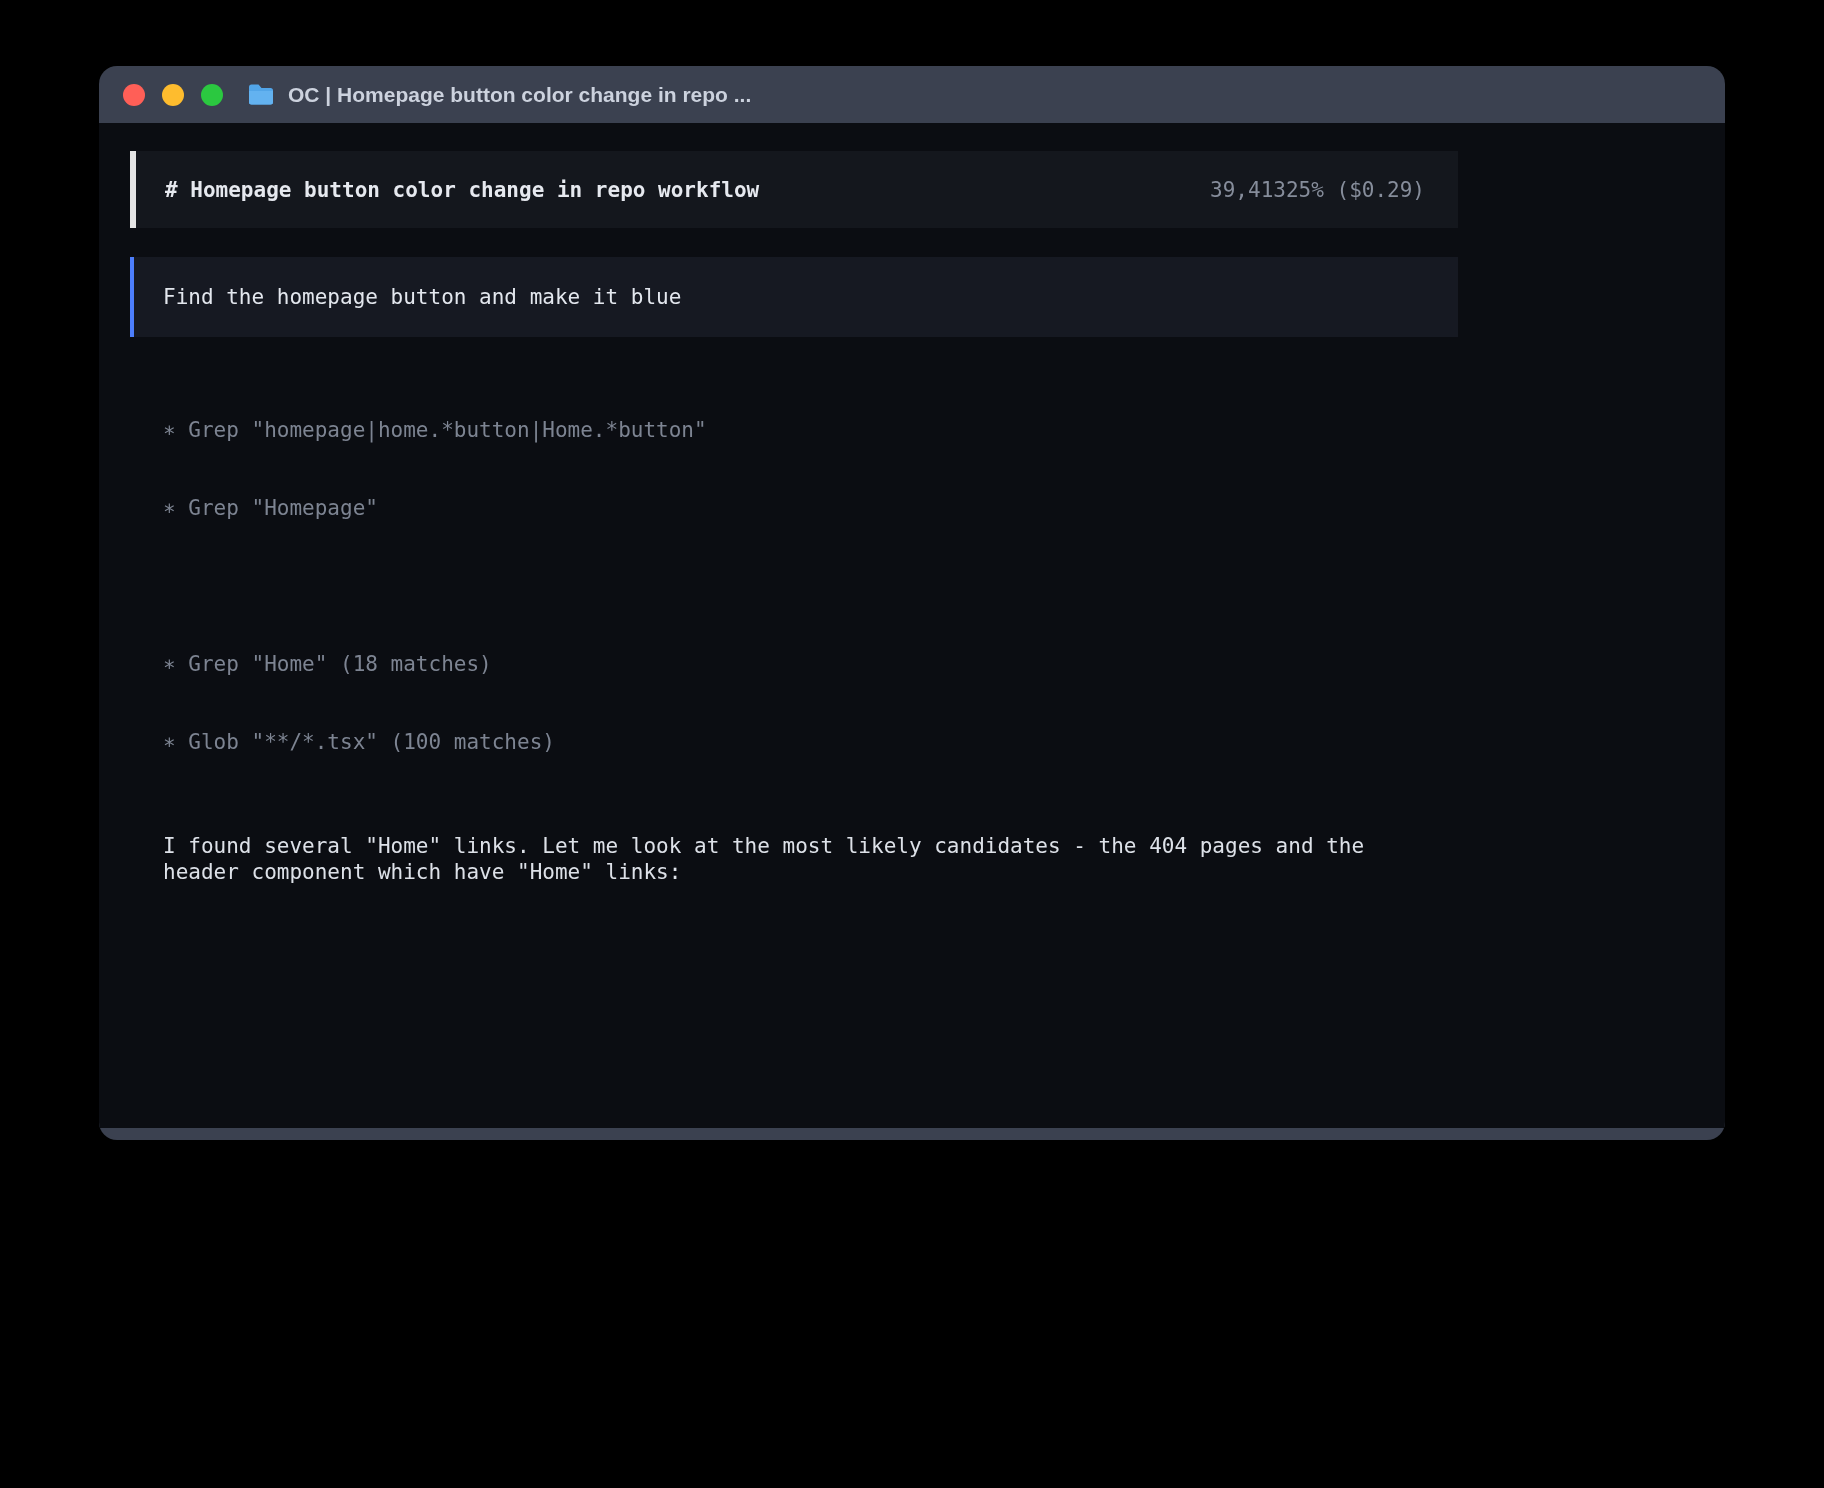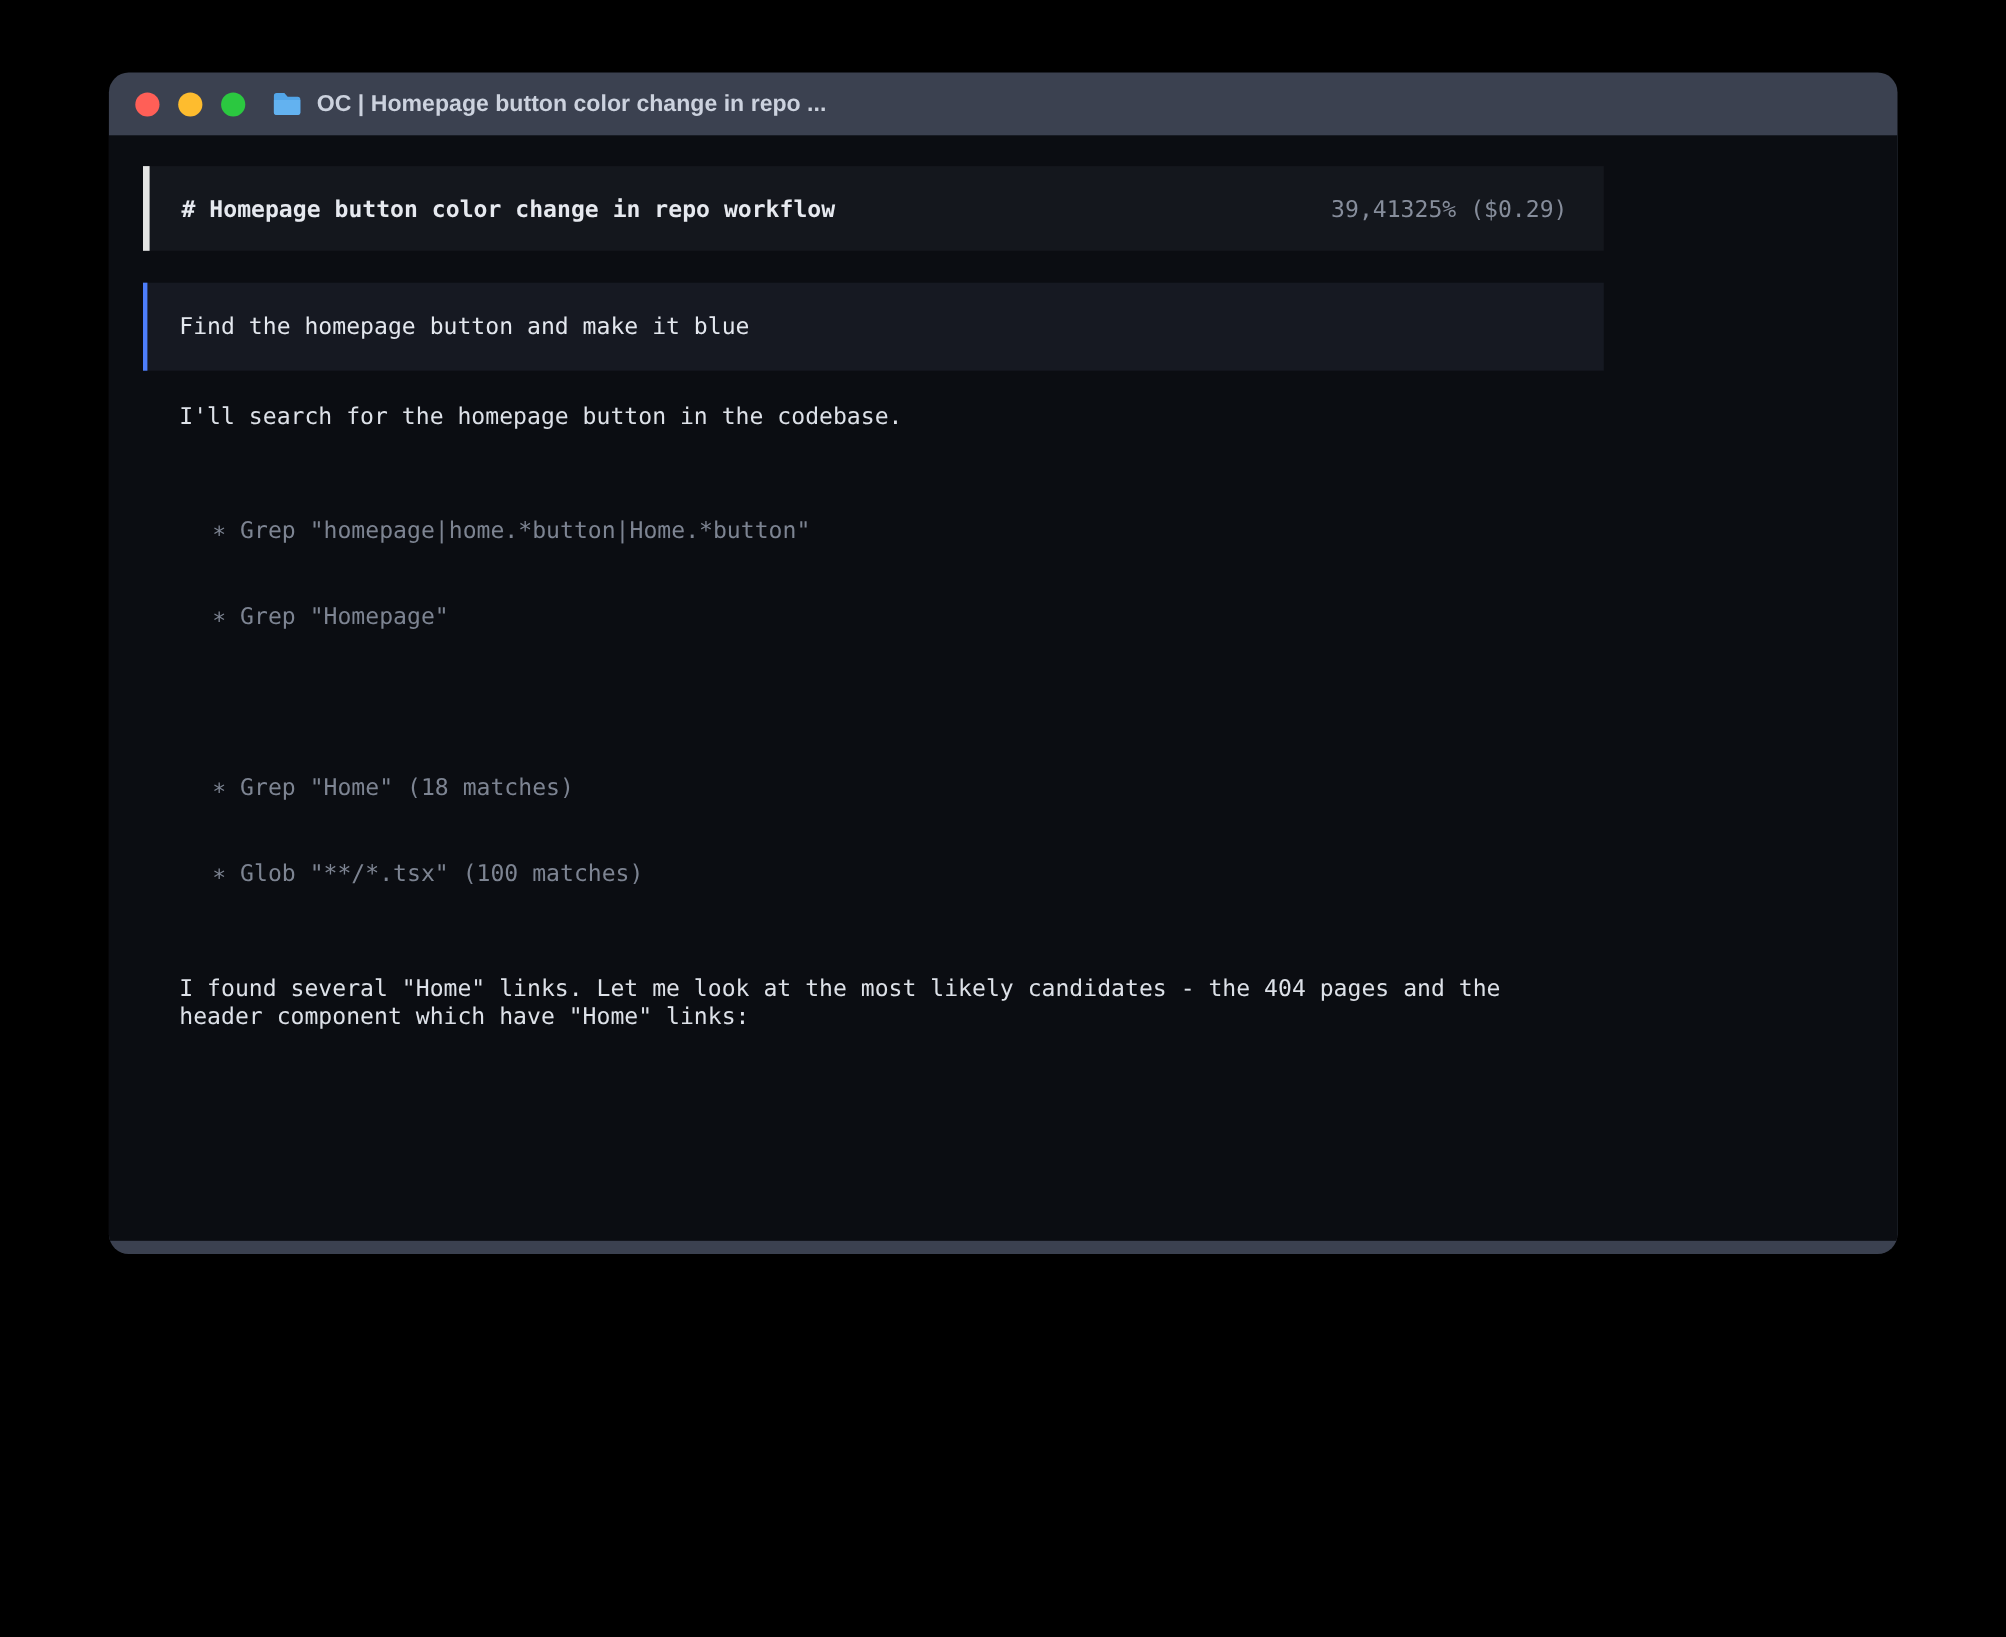--- a/index.html
+++ b/index.html
@@ -59,21 +59,21 @@
     border-left: 4px solid #4d7efc;
     height: 80px;
     display: flex; align-items: center;
     padding: 0 33px 0 29px;
     color: #e3e7ee;
     white-space: nowrap;
   }
 
   .assistant { padding: 2px 33px 0 33px; line-height: 26px; }
   .assistant p { margin: 26px 0 0 0; color: #dde1e8; }
-  .tool-group { margin-top: 26px; color: #7d8492; white-space: pre; margin-left: 30px; }
+  .tool-group { margin-top: 26px; color: #7d8492; white-space: pre; }
 </style>
 </head>
 <body>
 
 <div class="window">
 
   <div class="titlebar">
     <div class="lights">
       <span class="light red"></span>
       <span class="light yellow"></span>
@@ -99,21 +99,20 @@
           <span>39,413</span>
           <span>25% ($0.29)</span>
         </span>
       </div>
 
       <div class="block-user">
         <span>Find the homepage button and make it blue</span>
       </div>
 
       <div class="assistant">
-        <p>I'll search for the homepage button in the codebase.</p>
 
         <div class="tool-group">
           <div>∗ Grep "homepage|home.*button|Home.*button"</div>
           <div>∗ Grep "Homepage"</div>
         </div>
 
 
         <div class="tool-group">
           <div>∗ Grep "Home" (18 matches)</div>
           <div>∗ Glob "**/*.tsx" (100 matches)</div>

